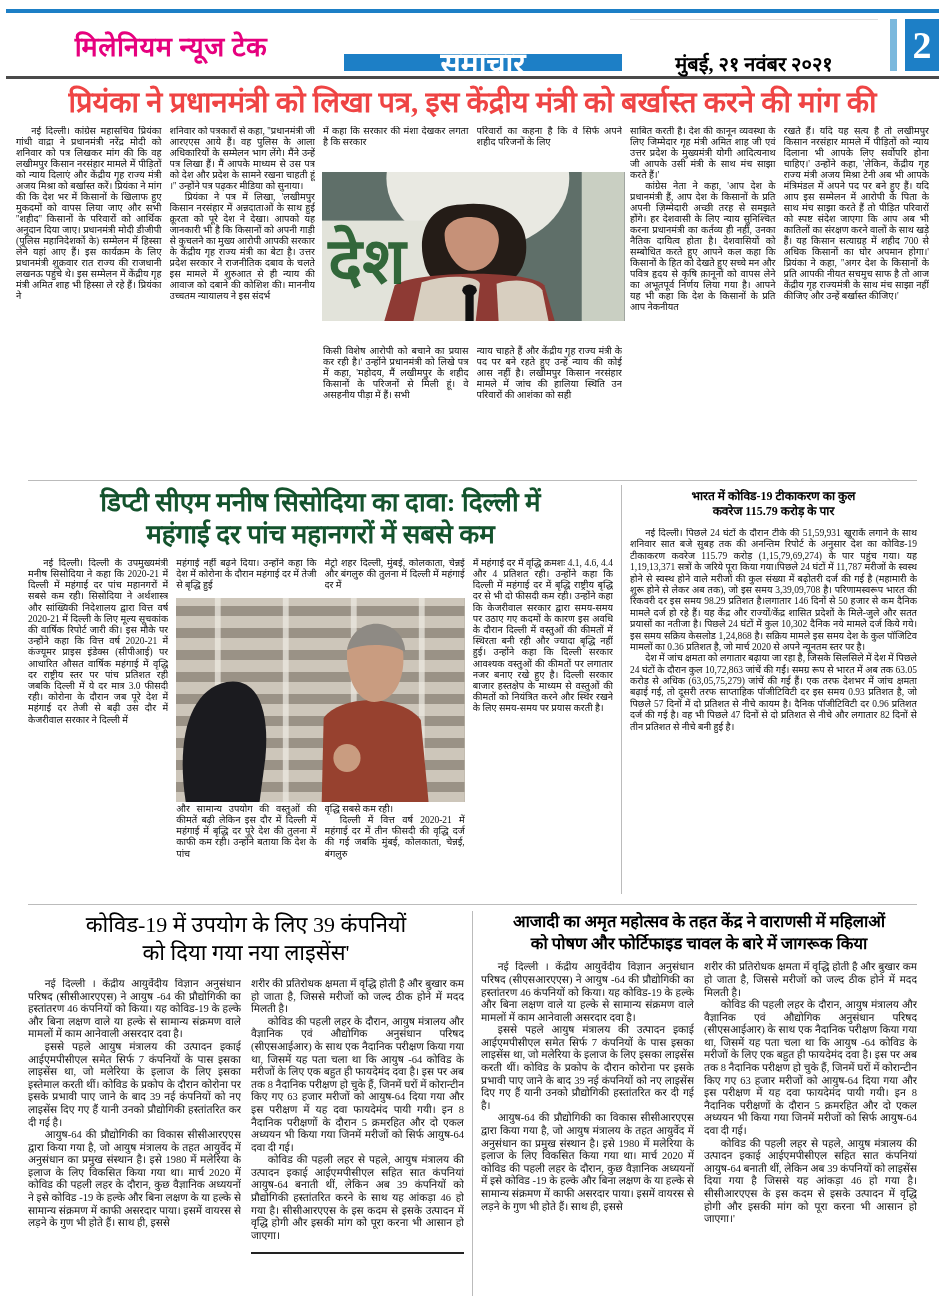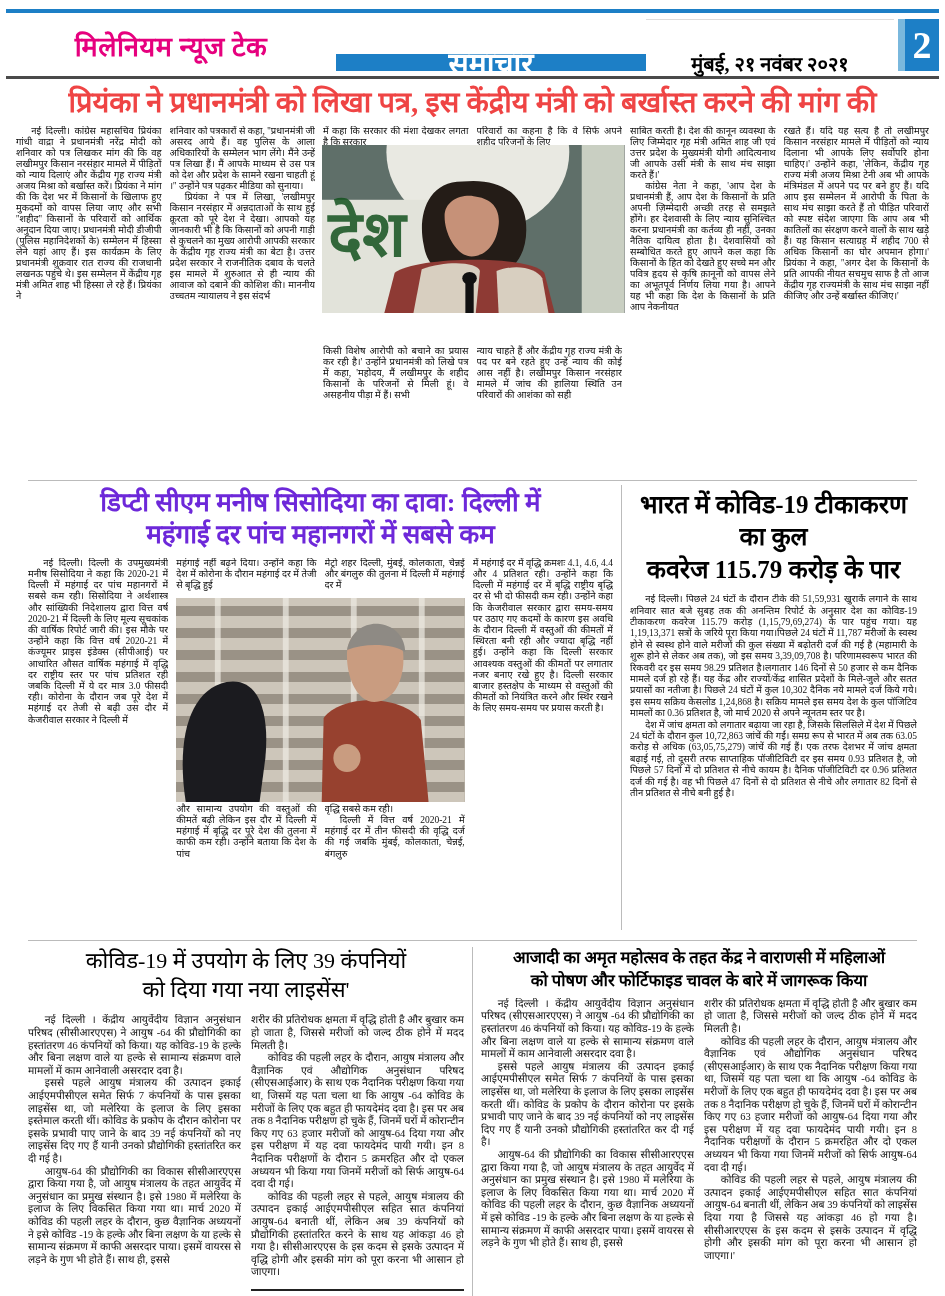--- a/index.html
+++ b/index.html
@@ -4,21 +4,21 @@
 <style>
   html,body{margin:0;padding:0;background:#9a9a9a;}
   .page{
     position:relative;width:945px;height:1296px;margin:0 auto;
     background:#ffffff;overflow:hidden;
     font-family:"Liberation Serif","DejaVu Serif",serif;
     color:#111;
   }
   
   .toprule{height:4px;background:#1d7fc6;margin:9px 6px 0 6px;}
-  .header{display:flex;align-items:stretch;height:52px;margin:6px 6px 0 6px;}
+  .header{display:flex;align-items:stretch;height:52px;margin:6px 6px 0 6px;gap:8px;}
   .masthead-box{width:330px;background:#fff;display:flex;align-items:center;justify-content:center;}
   .masthead{color:#e6007e;font-weight:bold;font-size:27px;letter-spacing:0.5px;}
   .section-bar{flex:1;background:#1d7fc6;display:flex;align-items:center;justify-content:center;margin-top:35px;}
   .section-title{color:#fff;font-weight:bold;font-size:30px;}
   .date-box{width:248px;background:#fff;display:flex;align-items:center;justify-content:center;border-top:1px solid #ddd;}
   .date-text{font-weight:bold;font-size:20px;color:#000;margin-top:36px;}
   .pn-stripe{width:7px;background:#7ab8dd;margin-left:4px;}
   .pn-box{width:34px;background:#1d7fc6;display:flex;align-items:center;justify-content:center;}
   .pn{color:#fff;font-weight:bold;font-size:38px;line-height:1;}
   .headrule{height:3px;background:#4a4a4a;margin:5px 6px 0 6px;}
@@ -27,29 +27,29 @@
   .hl-line{display:block;}
   .cols{display:flex;margin:0 16px;position:relative;}
   .col{flex:1;overflow:hidden;}
   .col + .col{margin-left:8px;}
   p.bp{margin:0;text-align:justify;text-indent:1.6em;}
   p.bp.cont{text-indent:0;}
   
   .art1 .col{height:346px;font-size:9.5px;line-height:1.16;}
   .seg-top1{height:34px;overflow:hidden;}
   .spacer1{height:186px;}
-  .photo1{position:absolute;top:19px;left:calc(33.333% + 2px);width:calc(33.333% - 2px);height:168px;overflow:hidden;background:#a3a3a3;}
+  .photo1{position:absolute;top:46px;left:calc(33.333% + 2px);width:calc(33.333% - 2px);height:149px;overflow:hidden;background:#a3a3a3;}
   .photo1 .banner-txt{position:absolute;left:6px;top:58px;font-size:64px;font-weight:bold;color:#14521f;opacity:.85;line-height:1;}
   
   .midband{display:flex;margin:8px 28px 0 28px;border-top:1px solid #bbb;padding-top:4px;}
   .mid-left{width:585px;}
   .vdiv{width:1px;background:#bbb;margin:0 8px;}
   .mid-right{flex:1;}
-  .h2{margin:2px 0 6px 0;text-align:center;font-weight:bold;font-size:26px;line-height:1.25;color:#6d28d9;}
-  .h3{margin:4px 0 8px 0;text-align:center;font-weight:bold;font-size:25px;line-height:1.3;color:#000;}
+  .h2{margin:2px 0 6px 0;text-align:center;font-weight:bold;font-size:26px;line-height:1.25;color:#14532d;}
+  .h3{margin:4px 0 8px 0;text-align:center;font-weight:bold;font-size:12px;line-height:1.3;color:#000;}
   .art2cols{display:flex;position:relative;}
   .art2cols .col{height:336px;font-size:9.5px;line-height:1.18;}
   .seg-top2{height:40px;overflow:hidden;}
   .spacer2{height:206px;}
   .photo2{position:absolute;top:40px;left:calc(25% + 2px);width:calc(50% - 4px);height:204px;overflow:hidden;background:#b9b2a6;}
   .vax-body{font-size:9.5px;line-height:1.2;height:336px;overflow:hidden;}
   
   .bottomband{display:flex;margin:10px 28px 0 28px;border-top:1px solid #bbb;padding-top:6px;}
   .bot-art{flex:1;min-width:0;}
   .h4{margin:0 0 10px 0;text-align:center;font-weight:normal;font-size:22px;line-height:1.3;color:#000;}
@@ -85,21 +85,21 @@
 
   <div class="headrule"></div>
 
   <h1 class="h1">प्रियंका ने प्रधानमंत्री को लिखा पत्र, इस केंद्रीय मंत्री को बर्खास्त करने की मांग की</h1>
 
   <section class="cols art1">
     <div class="col">
       <p class="bp">नई दिल्ली। कांग्रेस महासचिव प्रियंका गांधी वाद्रा ने प्रधानमंत्री नरेंद्र मोदी को शनिवार को पत्र लिखकर मांग की कि वह लखीमपुर किसान नरसंहार मामले में पीड़ितों को न्याय दिलाएं और केंद्रीय गृह राज्य मंत्री अजय मिश्रा को बर्खास्त करें। प्रियंका ने मांग की कि देश भर में किसानों के खिलाफ हुए मुकदमों को वापस लिया जाए और सभी ''शहीद'' किसानों के परिवारों को आर्थिक अनुदान दिया जाए। प्रधानमंत्री मोदी डीजीपी (पुलिस महानिदेशकों के) सम्मेलन में हिस्सा लेने यहां आए हैं। इस कार्यक्रम के लिए प्रधानमंत्री शुक्रवार रात राज्य की राजधानी लखनऊ पहुंचे थे। इस सम्मेलन में केंद्रीय गृह मंत्री अमित शाह भी हिस्सा ले रहे हैं। प्रियंका ने</p>
     </div>
     <div class="col">
-      <p class="bp cont">शनिवार को पत्रकारों से कहा, ''प्रधानमंत्री जी असरद आये हैं। वह पुलिस के आला अधिकारियों के सम्मेलन भाग लेंगे। मैंने उन्हें पत्र लिखा हैं। मैं आपके माध्यम से उस पत्र को देश और प्रदेश के सामने रखना चाहती हूं ।'' उन्होंने पत्र पढ़कर मीडिया को सुनाया।</p>
+      <p class="bp cont">शनिवार को पत्रकारों से कहा, ''प्रधानमंत्री जी आरएएस आये हैं। वह पुलिस के आला अधिकारियों के सम्मेलन भाग लेंगे। मैंने उन्हें पत्र लिखा हैं। मैं आपके माध्यम से उस पत्र को देश और प्रदेश के सामने रखना चाहती हूं ।'' उन्होंने पत्र पढ़कर मीडिया को सुनाया।</p>
       <p class="bp">प्रियंका ने पत्र में लिखा, 'लखीमपुर किसान नरसंहार में अन्नदाताओं के साथ हुई क्रूरता को पूरे देश ने देखा। आपको यह जानकारी भी है कि किसानों को अपनी गाड़ी से कुचलने का मुख्य आरोपी आपकी सरकार के केंद्रीय गृह राज्य मंत्री का बेटा है। उत्तर प्रदेश सरकार ने राजनीतिक दबाव के चलते इस मामले में शुरुआत से ही न्याय की आवाज को दबाने की कोशिश की। माननीय उच्चतम न्यायालय ने इस संदर्भ</p>
     </div>
     <div class="col">
       <p class="bp cont seg-top1">में कहा कि सरकार की मंशा देखकर लगता है कि सरकार</p>
       <div class="spacer1"></div>
       <p class="bp cont">किसी विशेष आरोपी को बचाने का प्रयास कर रही है।' उन्होंने प्रधानमंत्री को लिखे पत्र में कहा, 'महोदय, मैं लखीमपुर के शहीद किसानों के परिजनों से मिली हूं। वे असहनीय पीड़ा में हैं। सभी</p>
     </div>
     <div class="col">
       <p class="bp cont seg-top1">परिवारों का कहना है कि वे सिर्फ अपने शहीद परिजनों के लिए</p>
       <div class="spacer1"></div>

